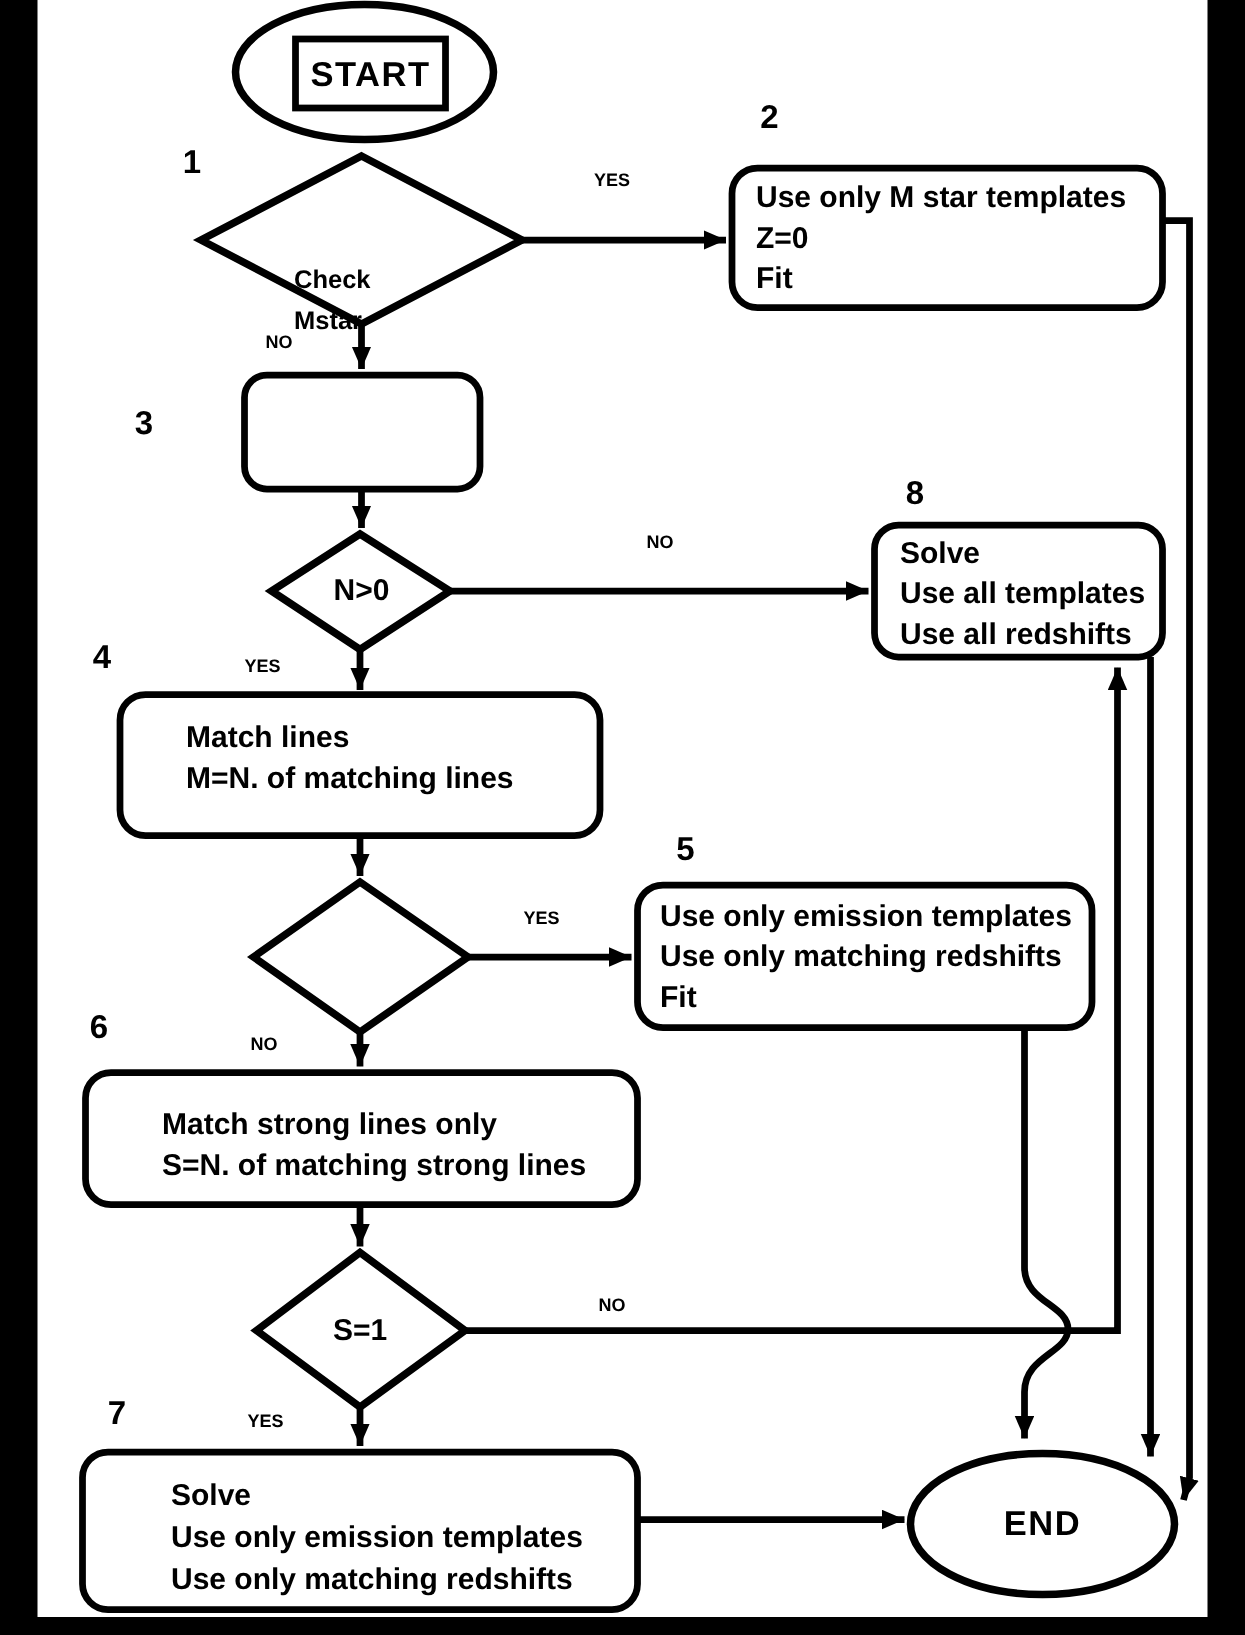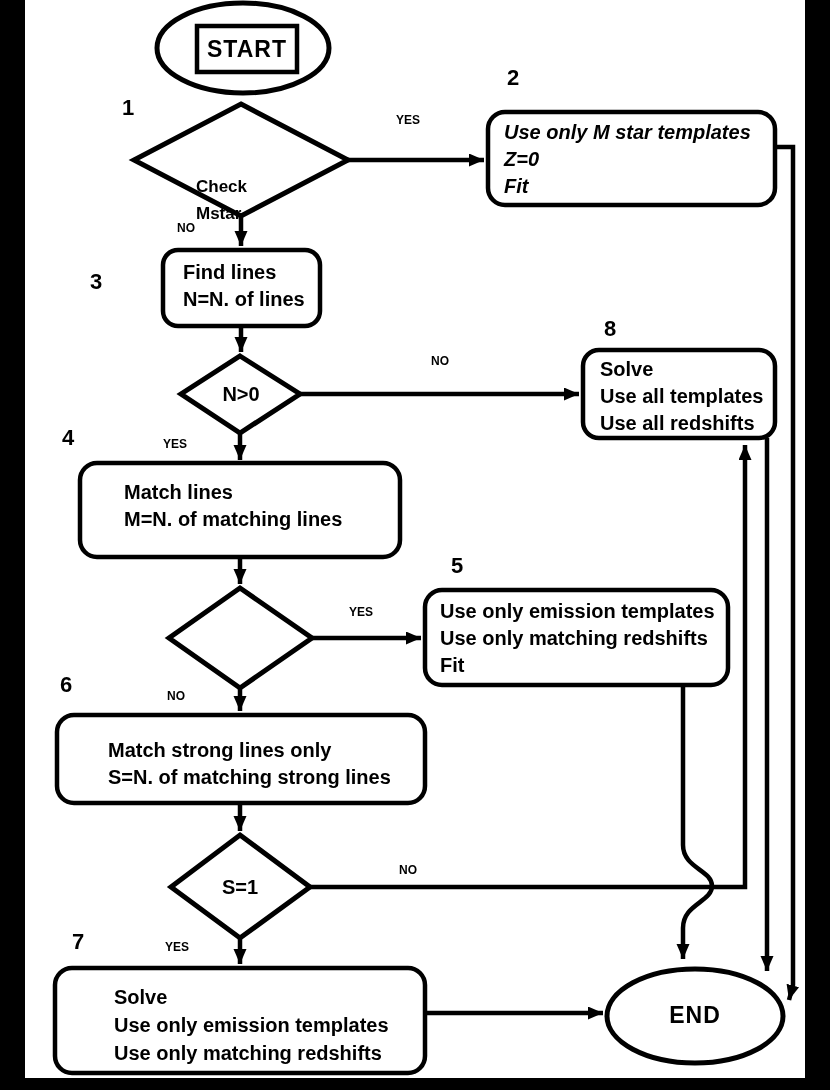--- a/index.html
+++ b/index.html
@@ -76,25 +76,23 @@
 
       <ellipse cx="695" cy="1016" rx="88" ry="47" stroke-width="5"></ellipse>
     </g>
   </svg>
 
   <div class="txt ctr terminal" style="left:197px;top:26px;width:100px;height:46px;">START</div>
 
   <div class="txt" style="left:196px;top:134px;font-size:17px;margin-top:39px;">Check
 Mstar</div>
 
-  <div class="txt" style="left:504px;top:119px;font-style:italic;">Use only M star templates
+  <div class="txt" style="left:504px;top:119px;">Use only M star templates
 Z=0
 Fit</div>
-  <div class="txt" style="left:183px;top:259px;">Find lines
-N=N. of lines</div>
   <div class="txt ctr" style="left:181px;top:381px;width:120px;height:27px;">N&gt;0</div>
   <div class="txt" style="left:600px;top:356px;">Solve
 Use all templates
 Use all redshifts</div>
   <div class="txt" style="left:124px;top:479px;">Match lines
 M=N. of matching lines</div>
   <div class="txt" style="left:440px;top:598px;">Use only emission templates
 Use only matching redshifts
 Fit</div>
   <div class="txt" style="left:108px;top:737px;">Match strong lines only

